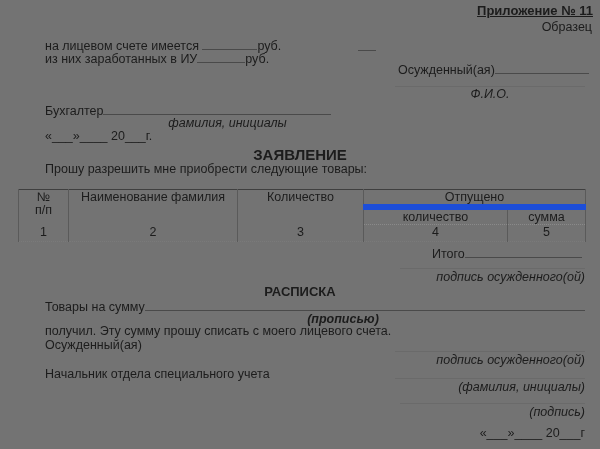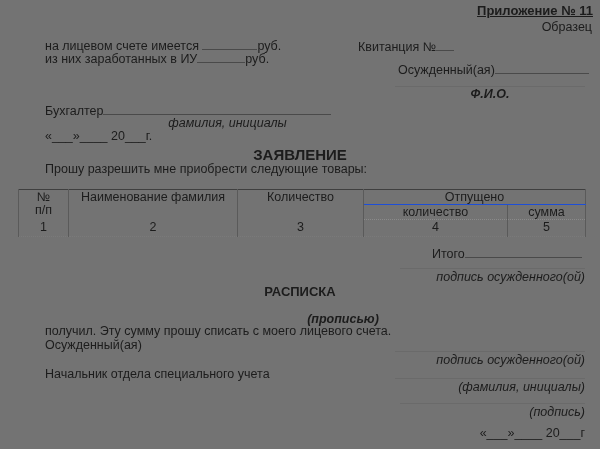--- a/index.html
+++ b/index.html
@@ -20,37 +20,37 @@
   
   .appendix{top:4px;right:7px;font-size:13px;}
   .sample{top:21px;right:8px;}
 
   
   .acc1{top:38px;left:45px;}
   .acc2{top:51px;left:45px;}
   .receipt{top:39px;left:358px;}
   .convict-top{top:62px;left:398px;}
   .fio-line{top:86px;left:395px;width:190px;}
-  .fio-hint{top:88px;left:395px;width:190px;font-weight:bold;}
+  .fio-hint{top:88px;left:395px;width:190px;}
 
   
   .accountant{top:103px;left:45px;}
   .acc-hint{top:117px;left:115px;width:225px;}
   .date-top{top:130px;left:45px;}
 
   
   .stmt-title{top:148px;left:0;width:600px;font-size:15px;}
   .stmt-intro{top:163px;left:45px;}
 
   
   .tbl-wrap{top:189px;left:18px;}
   table.goods{border-collapse:collapse;table-layout:fixed;width:567px;font-size:12.5px;border-top:1px solid #3f3f3f;}
   table.goods td{border-left:1px solid #5a5a5a;border-right:1px solid #5a5a5a;padding:1px 4px 0;vertical-align:top;text-align:center;line-height:13px;}
   td.no-cell{text-align:left;}
-  td.released{border-bottom:1px solid #1d4ed8;}
+  td.released{border-bottom:6px solid #1d4ed8;}
   tr.subhead td{border-bottom:1px dotted #8a8a8a;}
   tr.nums td{border-bottom:1px dotted #7a7a7a;height:15px;}
 
   
   .total{top:246px;left:432px;}
   .sig1-line{top:268px;left:400px;width:185px;}
   .sig1-hint{top:271px;left:400px;width:185px;}
   .receipt-title{top:285px;left:0;width:600px;font-size:13px;}
   .goods-sum{top:299px;left:45px;}
   .inwords-hint{top:313px;left:153px;width:380px;font-weight:bold;}
@@ -70,21 +70,21 @@
 
 <div class="page">
 
   <div class="abs appendix b u">Приложение № 11</div>
   <div class="abs sample">Образец</div>
 
   <div class="abs acc1"><span>на лицевом счете имеется</span>
     <span class="blank" style="width:55px"></span><span>руб.</span></div>
   <div class="abs acc2"><span>из них заработанных в ИУ</span><span class="blank" style="width:48px"></span><span>руб.</span></div>
 
-  <div class="abs receipt"><span>Квитанция №</span><span class="blank" style="width:18px"></span></div>
+  <div class="abs receipt"><span class="blank" style="width:18px"></span></div>
 
   <div class="abs convict-top"><span>Осужденный(ая)</span><span class="blank" style="width:94px"></span></div>
 
   <div class="sigline fio-line"></div>
   <div class="abs fio-hint i center">Ф.И.О.</div>
 
   <div class="abs accountant"><span>Бухгалтер</span><span class="blank" style="width:228px"></span></div>
   <div class="abs acc-hint i center">фамилия, инициалы</div>
   <div class="abs date-top">«___»____ 20___г.</div>
 
@@ -123,20 +123,21 @@
       </tr>
     </tbody>
       </table>
   </div>
 
   <div class="abs total"><span>Итого</span><span class="blank" style="width:117px"></span></div>
   <div class="sigline sig1-line"></div>
   <div class="abs sig1-hint i right">подпись осужденного(ой)</div>
 
   <div class="abs receipt-title b center">РАСПИСКА</div>
+  <div class="abs goods-sum"><span>Товары на сумму</span><span class="blank" style="width:440px"></span></div>
   <div class="abs inwords-hint i center">(прописью)</div>
   <div class="abs received">получил. Эту сумму прошу списать с моего лицевого счета.</div>
 
   <div class="abs convict-bottom">Осужденный(ая)</div>
   <div class="sigline sig2-line"></div>
   <div class="abs sig2-hint i right">подпись осужденного(ой)</div>
 
   <div class="abs head-label">Начальник отдела специального учета</div>
   <div class="sigline sig3-line"></div>
   <div class="abs name-hint i right">(фамилия, инициалы)</div>

